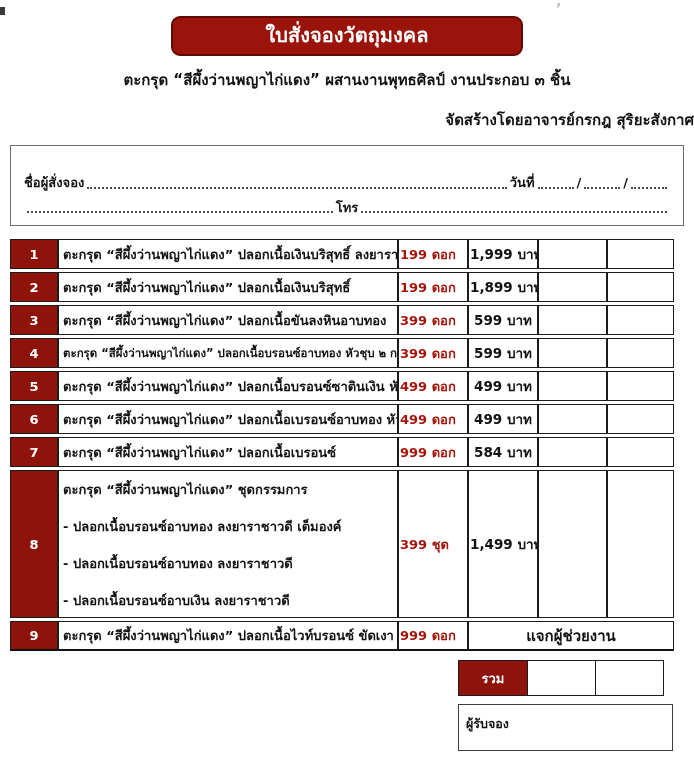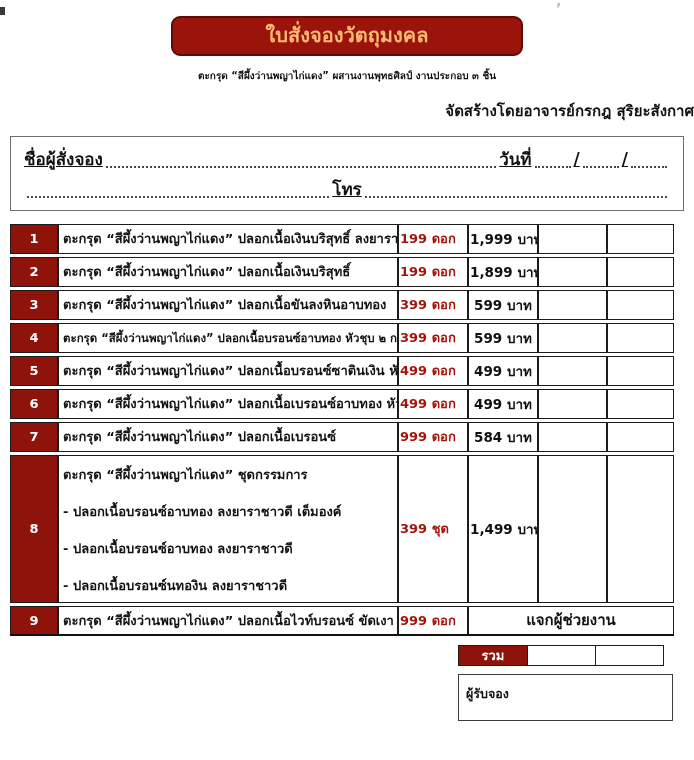--- a/index.html
+++ b/index.html
@@ -13,30 +13,30 @@
     overflow:hidden;
   }
   .artifact-tl { position:absolute; left:0; top:7px; width:5px; height:8px; background:#3a3a3a; }
   .artifact-tr { position:absolute; left:556px; top:0; color:#b9b9b9; font-size:14px; }
 
   .banner {
     width:348px; margin:16px auto 0;
     background:#9b140b;
     border:2px solid #5f0c07;
     border-radius:9px;
-    color:#fdba74; text-align:center;
+    color:#ffffff; text-align:center;
     font-size:20px; line-height:1.5;
     padding:2px 0 4px;
   }
-  .subtitle  { text-align:center; font-size:10px; margin-top:12px; }
+  .subtitle  { text-align:center; font-size:15px; margin-top:12px; }
   .subtitle2 { text-align:right; font-size:15px; margin-top:16px; }
 
   .info-box {
     margin:13px 10px 0; border:1px solid #6e6e6e;
-    padding:4px 13px 9px; font-size:17px;text-decoration:underline;
+    padding:21px 13px 9px; font-size:13px;
   }
   .info-line { display:flex; align-items:flex-end; margin-top:7px; line-height:1.35; }
   .dots { flex:1; border-bottom:2px dotted #4a4a4a; margin:0 3px 3px; min-width:10px; }
   .dots-date { flex:none; width:36px; }
   .lbl { white-space:nowrap; }
 
   table.order {
     margin:10px 10px 0; width:664px;
     border-collapse:separate; border-spacing:0 3px;
     table-layout:fixed; font-size:13px;
@@ -56,21 +56,21 @@
   td.item.small { font-size:11.5px; }
   td.qty  { color:#a3150b; text-align:right; padding-right:20px; white-space:nowrap; font-size:13px; }
   td.price{ text-align:center; white-space:nowrap; font-size:13.5px; }
   td.merged-note { text-align:center; font-size:15px; }
   tr.r { height:30px; }
   tr.r-tall { height:142px; }
   tr.r-last td { border-bottom:2px solid #111; }
   .kline { margin:6px 0 16px; white-space:nowrap; }
   .kline:last-child { margin-bottom:4px; }
 
-  .total-row { margin:6px 0 0 458px; display:flex; height:21px; font-size:13px; }
+  .total-row { margin:6px 0 0 458px; display:flex; height:36px; font-size:13px; }
   .total-label {
     width:68px; background:#8e130b; color:#fff;
     border:1px solid #1c1c1c;
     display:flex; align-items:center; justify-content:center;
   }
   .total-cell { width:67px; background:#fff; border:1px solid #1c1c1c; border-left:none; }
 
   .footer-box {
     margin:8px 0 0 458px; width:200px;
     border:1px solid #3d3d3d;
@@ -172,21 +172,21 @@
     <td class="price">584 บาท</td>
     <td></td>
     <td></td>
   </tr>
   <tr class="r-tall">
     <td class="no">8</td>
     <td class="item">
       <div class="kline">ตะกรุด “สีผึ้งว่านพญาไก่แดง” ชุดกรรมการ</div>
       <div class="kline">- ปลอกเนื้อบรอนซ์อาบทอง ลงยาราชาวดี เต็มองค์</div>
       <div class="kline">- ปลอกเนื้อบรอนซ์อาบทอง ลงยาราชาวดี</div>
-      <div class="kline">- ปลอกเนื้อบรอนซ์นทองิน ลงยาราชาวดี</div>
+      <div class="kline">- ปลอกเนื้อบรอนซ์อาบเงิน ลงยาราชาวดี</div>
     </td>
     <td class="qty">399  ชุด</td>
     <td class="price">1,499 บาท</td>
     <td></td>
     <td></td>
   </tr>
   <tr class="r r-last">
     <td class="no">9</td>
     <td class="item">ตะกรุด “สีผึ้งว่านพญาไก่แดง” ปลอกเนื้อไวท์บรอนซ์ ขัดเงา หัวชุบทอง</td>
     <td class="qty">999  ดอก</td>

